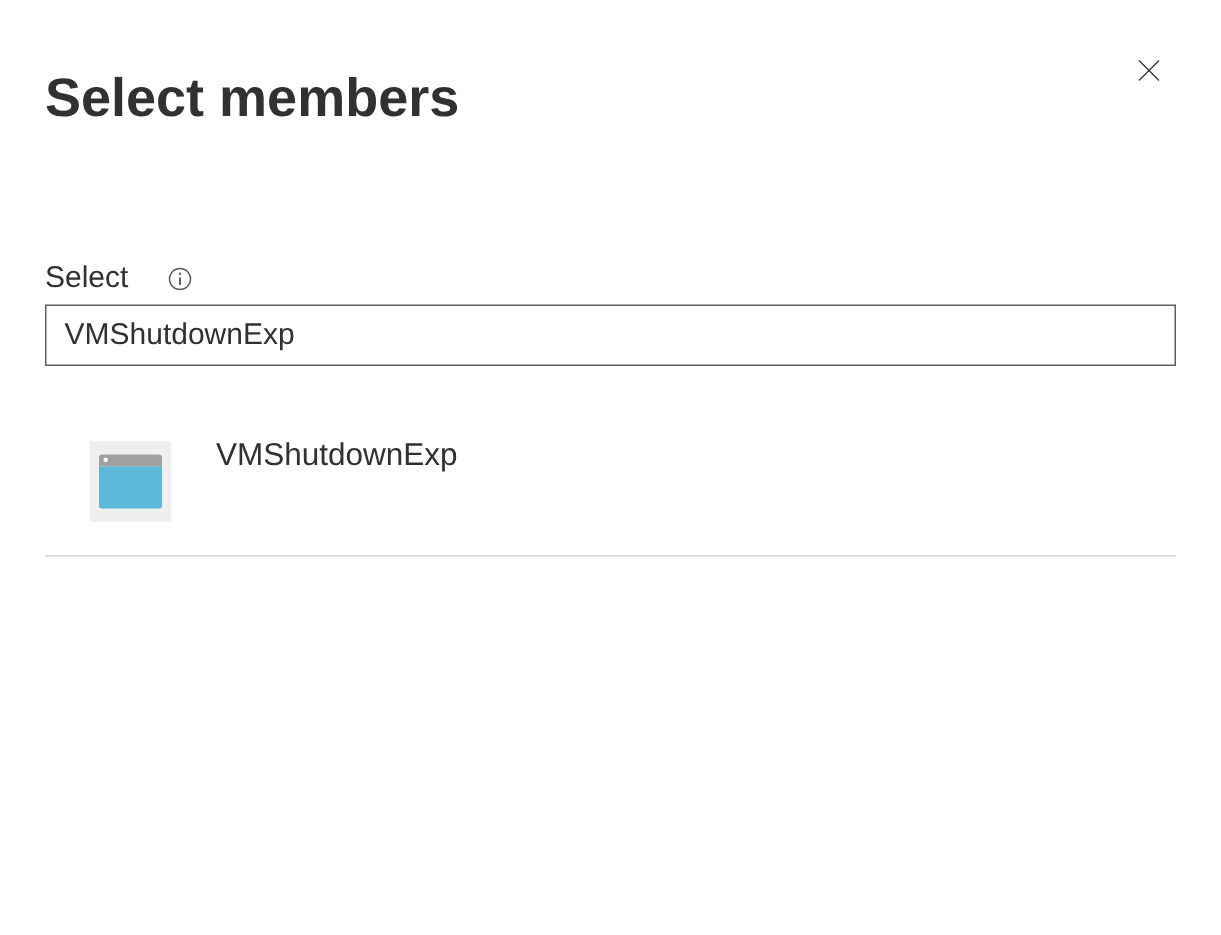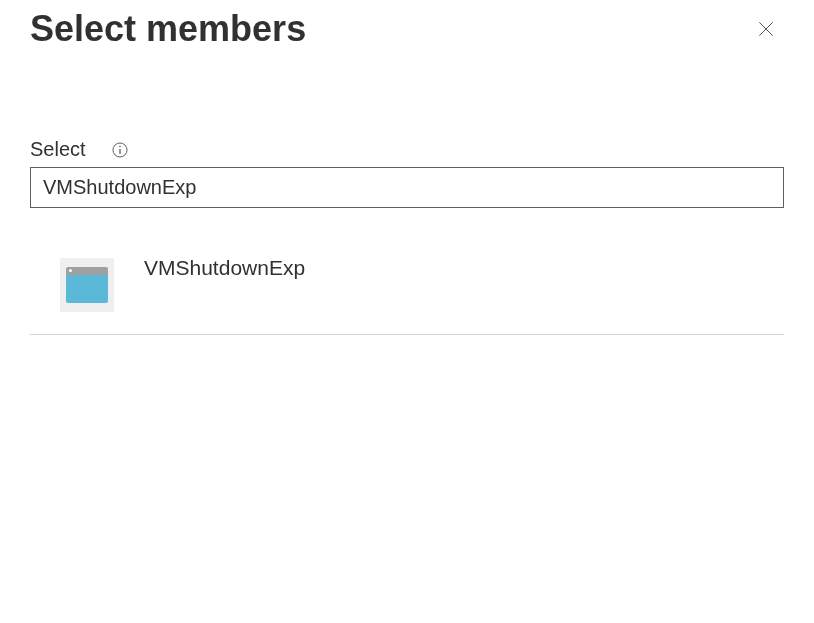--- a/index.html
+++ b/index.html
@@ -21,20 +21,21 @@
     .header {
       display: flex;
       justify-content: space-between;
       align-items: center;
       padding-top: 8px;
     }
     .title {
       font-size: 36px;
       font-weight: 600;
       color: #323130;
+      margin-top: 36px;
     }
     .close-button {
       background: none;
       border: none;
       cursor: pointer;
       padding: 8px;
       display: flex;
       align-items: center;
       justify-content: center;
     }

